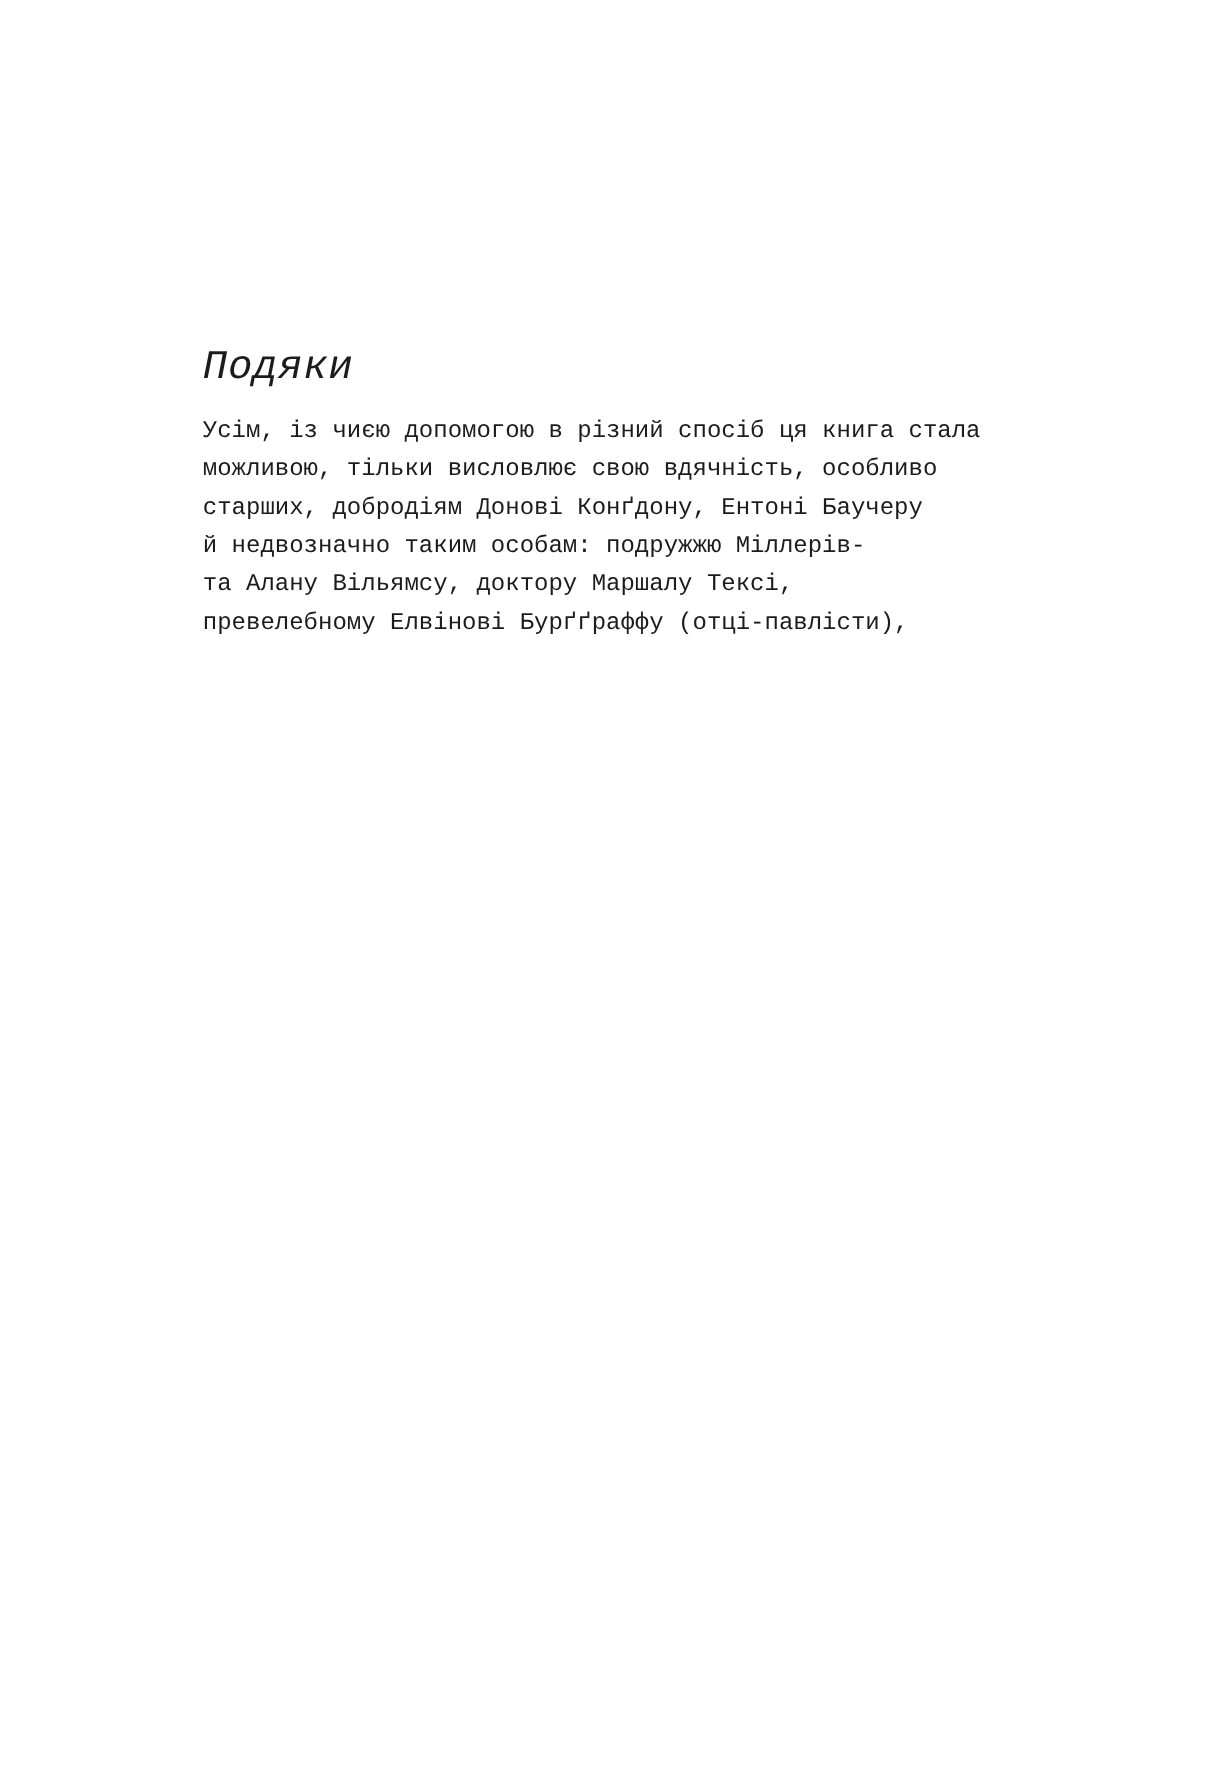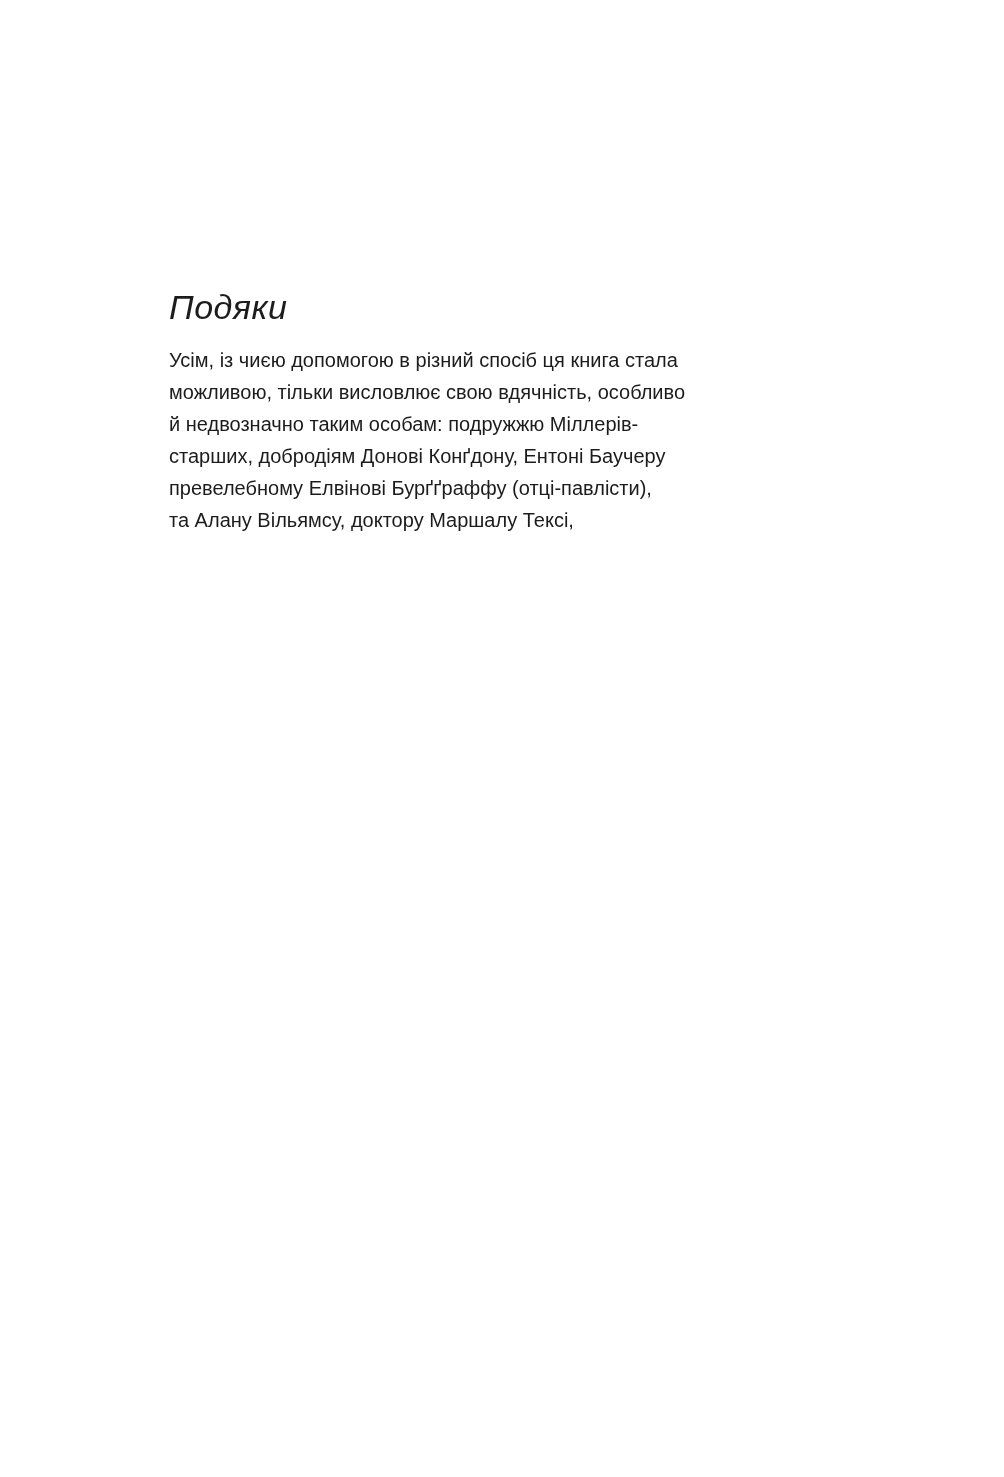--- a/index.html
+++ b/index.html
@@ -6,21 +6,21 @@
     margin: 0;
     padding: 0;
     background: #ffffff;
   }
   .page {
     position: relative;
     width: 1004px;
     height: 1314px;
     background: #ffffff;
     overflow: hidden;
-    font-family: Liberation Sans, sans-serif;
+    font-family: Liberation Mono, monospace;
     color: #1c1c1c;
   }
   .heading {
     position: absolute;
     left: 169px;
     top: 288px;
     font-style: italic;
     font-weight: normal;
     font-size: 34px;
     line-height: 38px;
@@ -43,18 +43,18 @@
 </style>
 </head>
 <body>
 
 <div class="page">
   <h1 class="heading">Подяки</h1>
 
   <div class="paragraph">
     <div class="line">Усім, із чиєю допомогою в різний спосіб ця книга стала</div>
     <div class="line">можливою, тільки висловлює свою вдячність, особливо</div>
+    <div class="line">старших, добродіям Донові Конґдону, Ентоні Баучеру</div>
     <div class="line">й недвозначно таким особам: подружжю Міллерів-</div>
-    <div class="line">старших, добродіям Донові Конґдону, Ентоні Баучеру</div>
+    <div class="line">та Алану Вільямсу, доктору Маршалу Тексі,</div>
     <div class="line">превелебному Елвінові Бурґґраффу (отці-павлісти),</div>
-    <div class="line">та Алану Вільямсу, доктору Маршалу Тексі,</div>
   </div>
 </div>
 
 </body></html>

